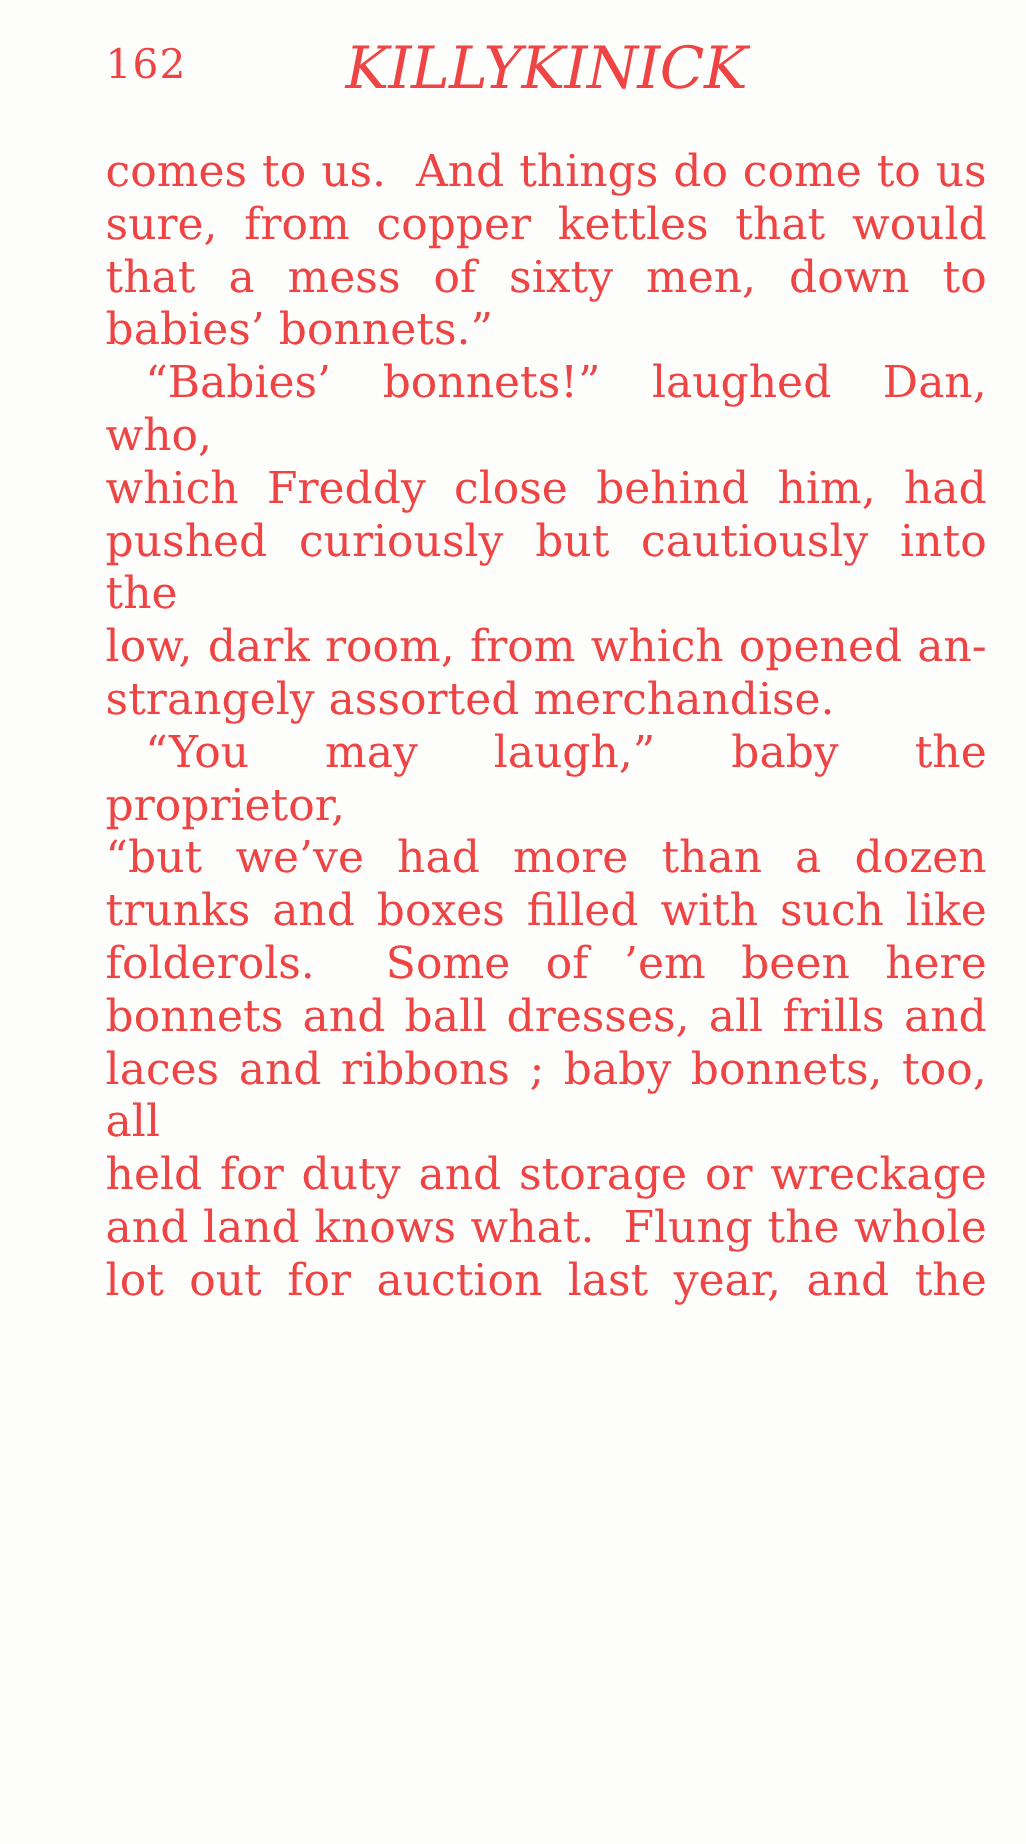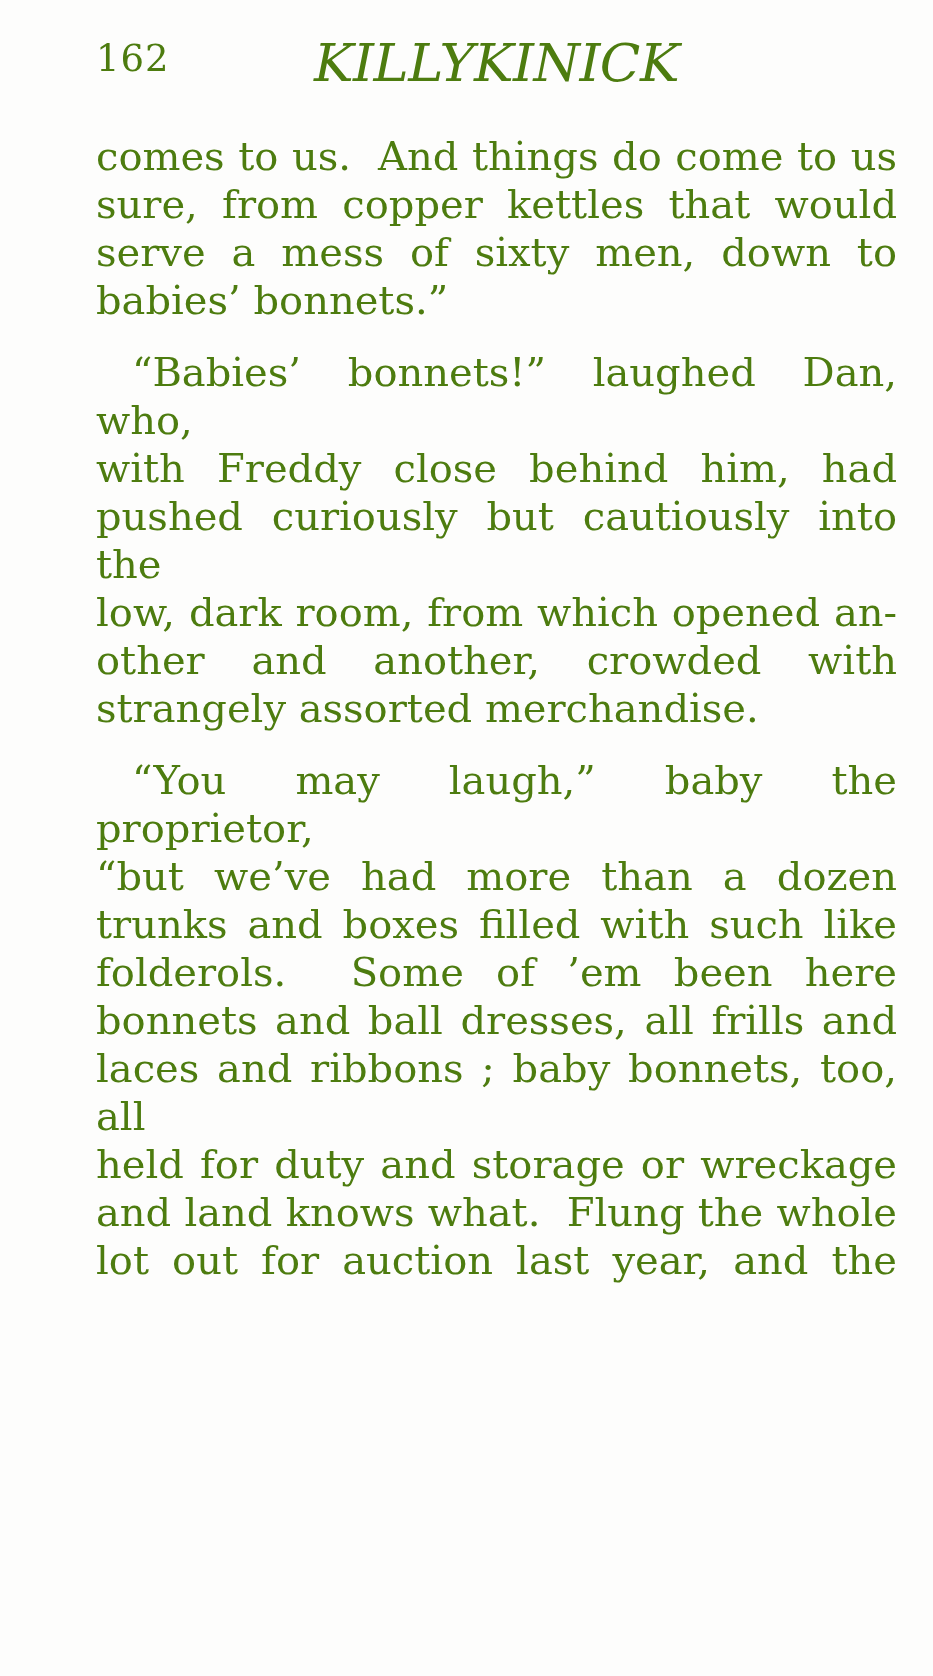--- a/index.html
+++ b/index.html
@@ -1,21 +1,21 @@
 <!DOCTYPE html>
 <html><head>
 <meta charset="utf-8">
 <style>
   html, body { margin: 0; padding: 0; background: #ffffff; }
   .page {
     position: relative;
     width: 933px;
     height: 1676px;
     background: #fdfdfc;
-    color: #4d7c0f;
+    color: #ef4444;
     font-family: "DejaVu Serif", "Liberation Serif", serif;
     overflow: hidden;
   }
   .running-head {
     position: absolute;
     left: 96px;
     top: 36px;
     width: 801px;
     height: 46px;
   }
@@ -48,48 +48,46 @@
     font-size: 40px;
     line-height: 48px;
     text-align: justify;
     text-align-last: justify;
   }
   .line.flush {
     text-align-last: left;
   }
   .para.indent .line:first-child {
     text-indent: 36px;
-    margin-top: 24px;
   }
 </style>
 </head>
 <body>
 
 <div class="page">
 
   <header class="running-head">
     <span class="folio">162</span>
     <span class="running-title">KILLYKINICK</span>
   </header>
 
   <main class="text-block">
 
     <div class="para">
       <div class="line">comes to us.&nbsp; And things do come to us</div>
       <div class="line">sure, from copper kettles that would</div>
-      <div class="line">serve a mess of sixty men, down to</div>
+      <div class="line">that a mess of sixty men, down to</div>
       <div class="line flush">babies’ bonnets.”</div>
     </div>
 
     <div class="para indent">
       <div class="line">“Babies’ bonnets!” laughed Dan, who,</div>
-      <div class="line">with Freddy close behind him, had</div>
+      <div class="line">which Freddy close behind him, had</div>
       <div class="line">pushed curiously but cautiously into the</div>
       <div class="line">low, dark room, from which opened an-</div>
-      <div class="line">other and another, crowded with</div>
       <div class="line flush">strangely assorted merchandise.</div>
     </div>
 
     <div class="para indent">
       <div class="line">“You may laugh,” baby the proprietor,</div>
       <div class="line">“but we’ve had more than a dozen</div>
       <div class="line">trunks and boxes filled with such like</div>
       <div class="line">folderols.&nbsp; Some of ’em been here</div>
       <div class="line">bonnets and ball dresses, all frills and</div>
       <div class="line">laces and ribbons ; baby bonnets, too, all</div>

